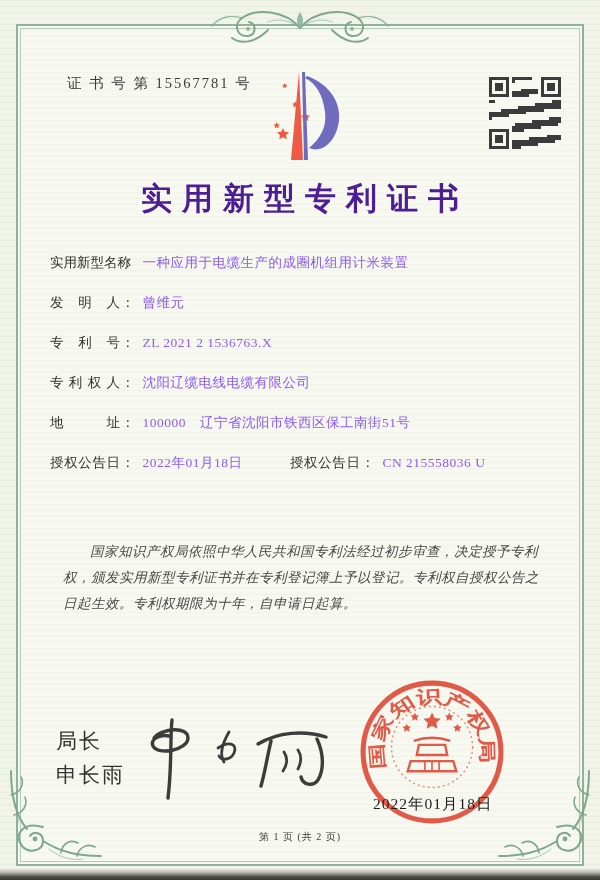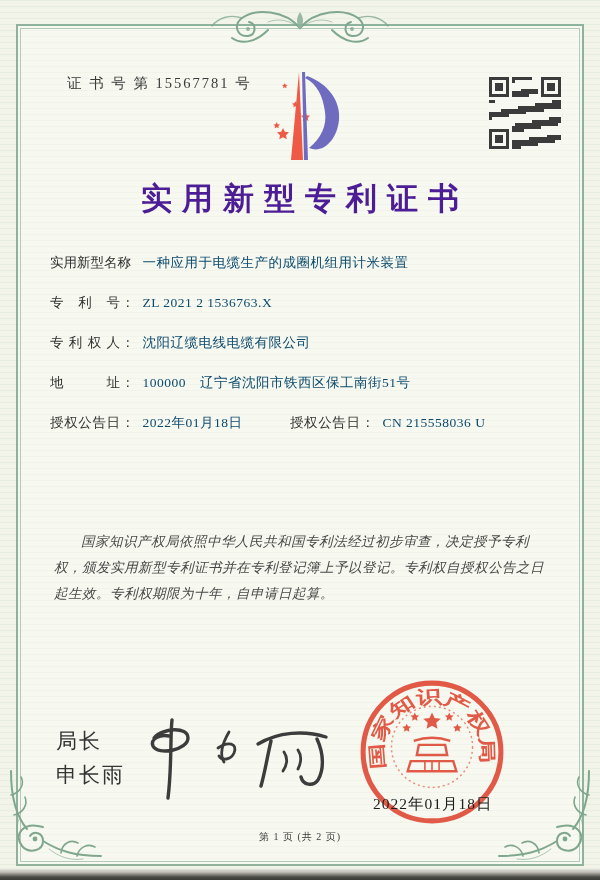--- a/index.html
+++ b/index.html
@@ -34,27 +34,27 @@
     position:absolute;left:0;top:178px;width:100%;text-align:center;
     font-size:31px;font-weight:600;letter-spacing:10px;color:#4c1d95;text-indent:10px;
   }
   .fields{position:absolute;left:50px;top:254px;width:510px;}
   .field-row{height:22px;margin-bottom:18px;font-size:13.5px;white-space:nowrap;}
   .field-label{
     display:inline-block;width:70px;text-align:justify;text-align-last:justify;
     color:#333;vertical-align:top;
   }
   .field-colon{display:inline-block;color:#333;margin:0 8px 0 1px;}
-  .field-value{color:#0c4a6e;letter-spacing:0.5px;}
+  .field-value{color:#8b5cf6;letter-spacing:0.5px;}
   .grant-group{display:inline-block;margin-left:44px;}
   .paragraphs{
     position:absolute;left:50px;top:526px;width:508px;
     font-style:italic;color:#474747;font-size:13.5px;line-height:26px;
   }
-  .paragraphs p{margin:4px;text-indent:2em;letter-spacing:0.5px;font-family:Liberation Mono, monospace;}
+  .paragraphs p{margin:13px;text-indent:2em;letter-spacing:0.5px;}
   .director{position:absolute;left:56px;top:724px;font-size:21px;color:#333;line-height:34px;letter-spacing:2px;}
   .signature{position:absolute;left:132px;top:710px;width:212px;height:96px;}
   .seal{position:absolute;left:356px;top:676px;width:152px;height:152px;opacity:0.9;}
   .seal-date{position:absolute;left:373px;top:794px;font-size:15.5px;color:#1d1d1d;letter-spacing:1px;}
   .footer{
     position:absolute;left:0;top:830px;width:100%;text-align:center;
     font-size:10px;color:#3c3c3c;letter-spacing:1px;
   }
   .bottom-edge{
     position:absolute;left:0;bottom:0;width:100%;height:12px;
@@ -331,20 +331,23 @@
     </svg>
 </div>
 
 <div class="title">实用新型专利证书</div>
 
 <div class="fields">
   <div class="field-row">
     <span class="field-label">实用新型名称</span><span class="field-colon">：</span><span class="field-value">一种应用于电缆生产的成圈机组用计米装置</span>
   </div>
   <div class="field-row">
+    <span class="field-label">发明人</span><span class="field-colon">：</span><span class="field-value">曾维元</span>
+  </div>
+  <div class="field-row">
     <span class="field-label">专利号</span><span class="field-colon">：</span><span class="field-value">ZL 2021 2 1536763.X</span>
   </div>
   <div class="field-row">
     <span class="field-label">专利权人</span><span class="field-colon">：</span><span class="field-value">沈阳辽缆电线电缆有限公司</span>
   </div>
   <div class="field-row">
     <span class="field-label">地址</span><span class="field-colon">：</span><span class="field-value">100000　辽宁省沈阳市铁西区保工南街51号</span>
   </div>
   <div class="field-row">
     <span class="field-label">授权公告日</span><span class="field-colon">：</span><span class="field-value">2022年01月18日</span>

